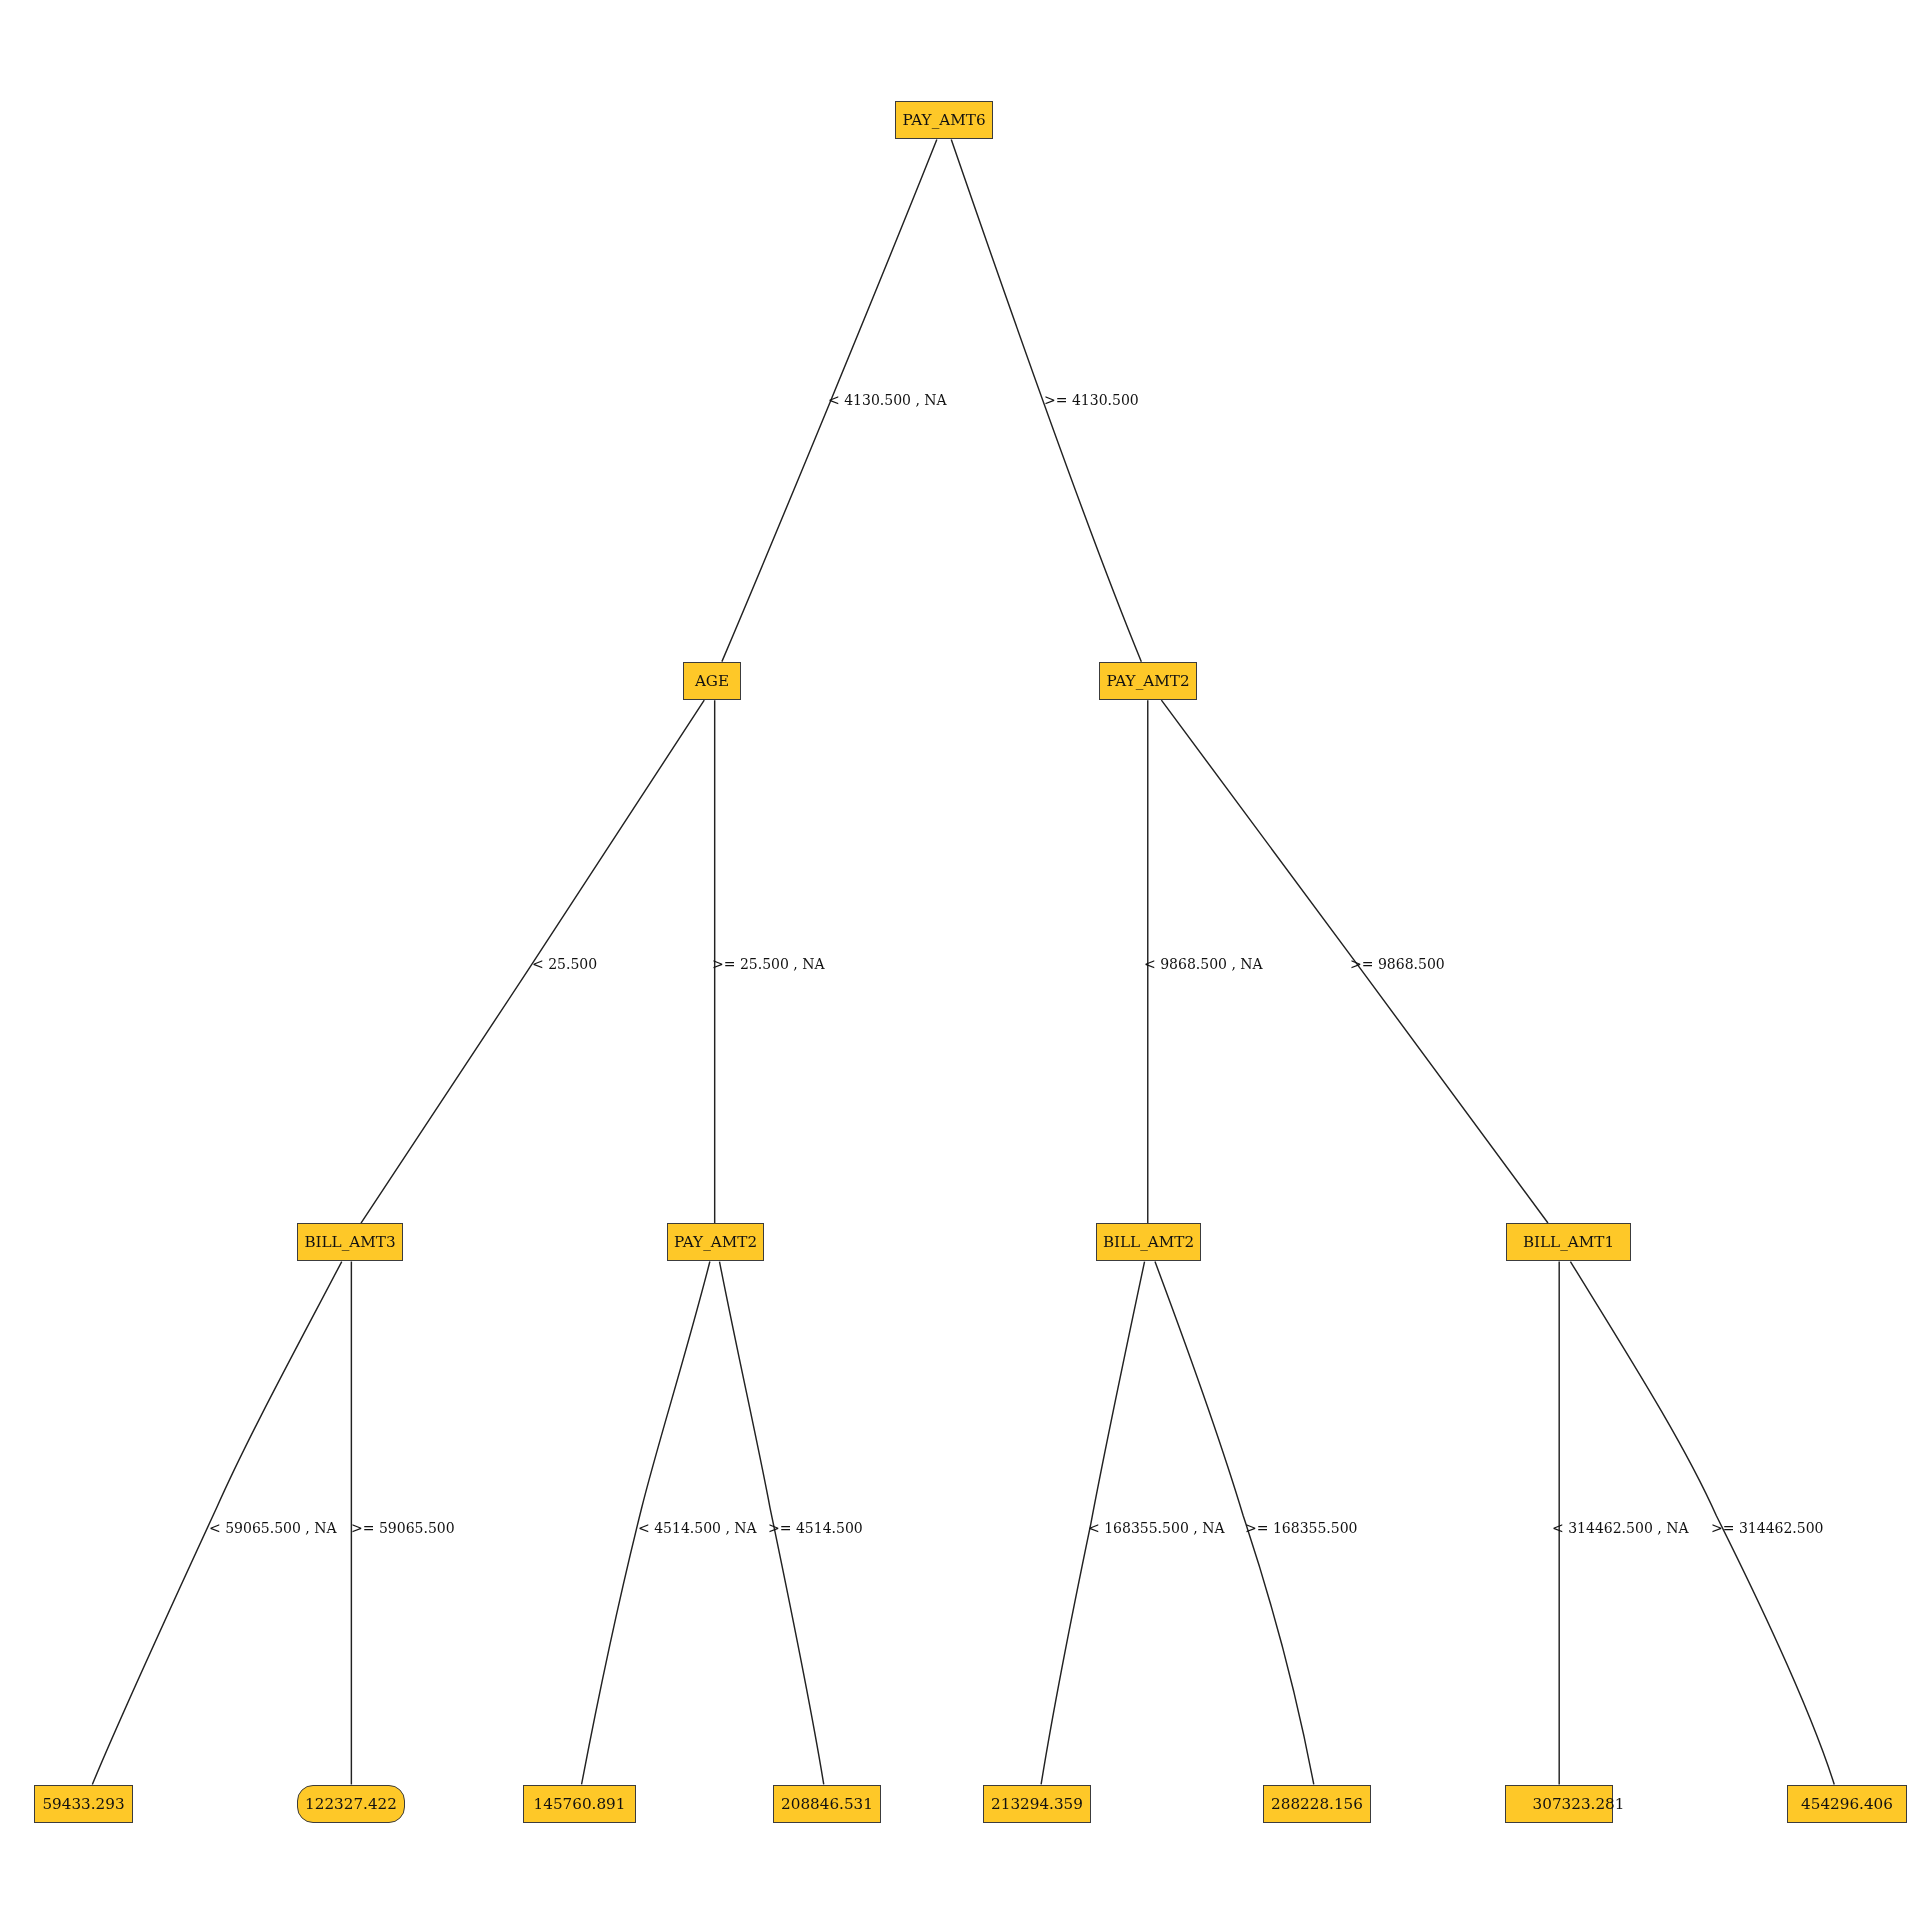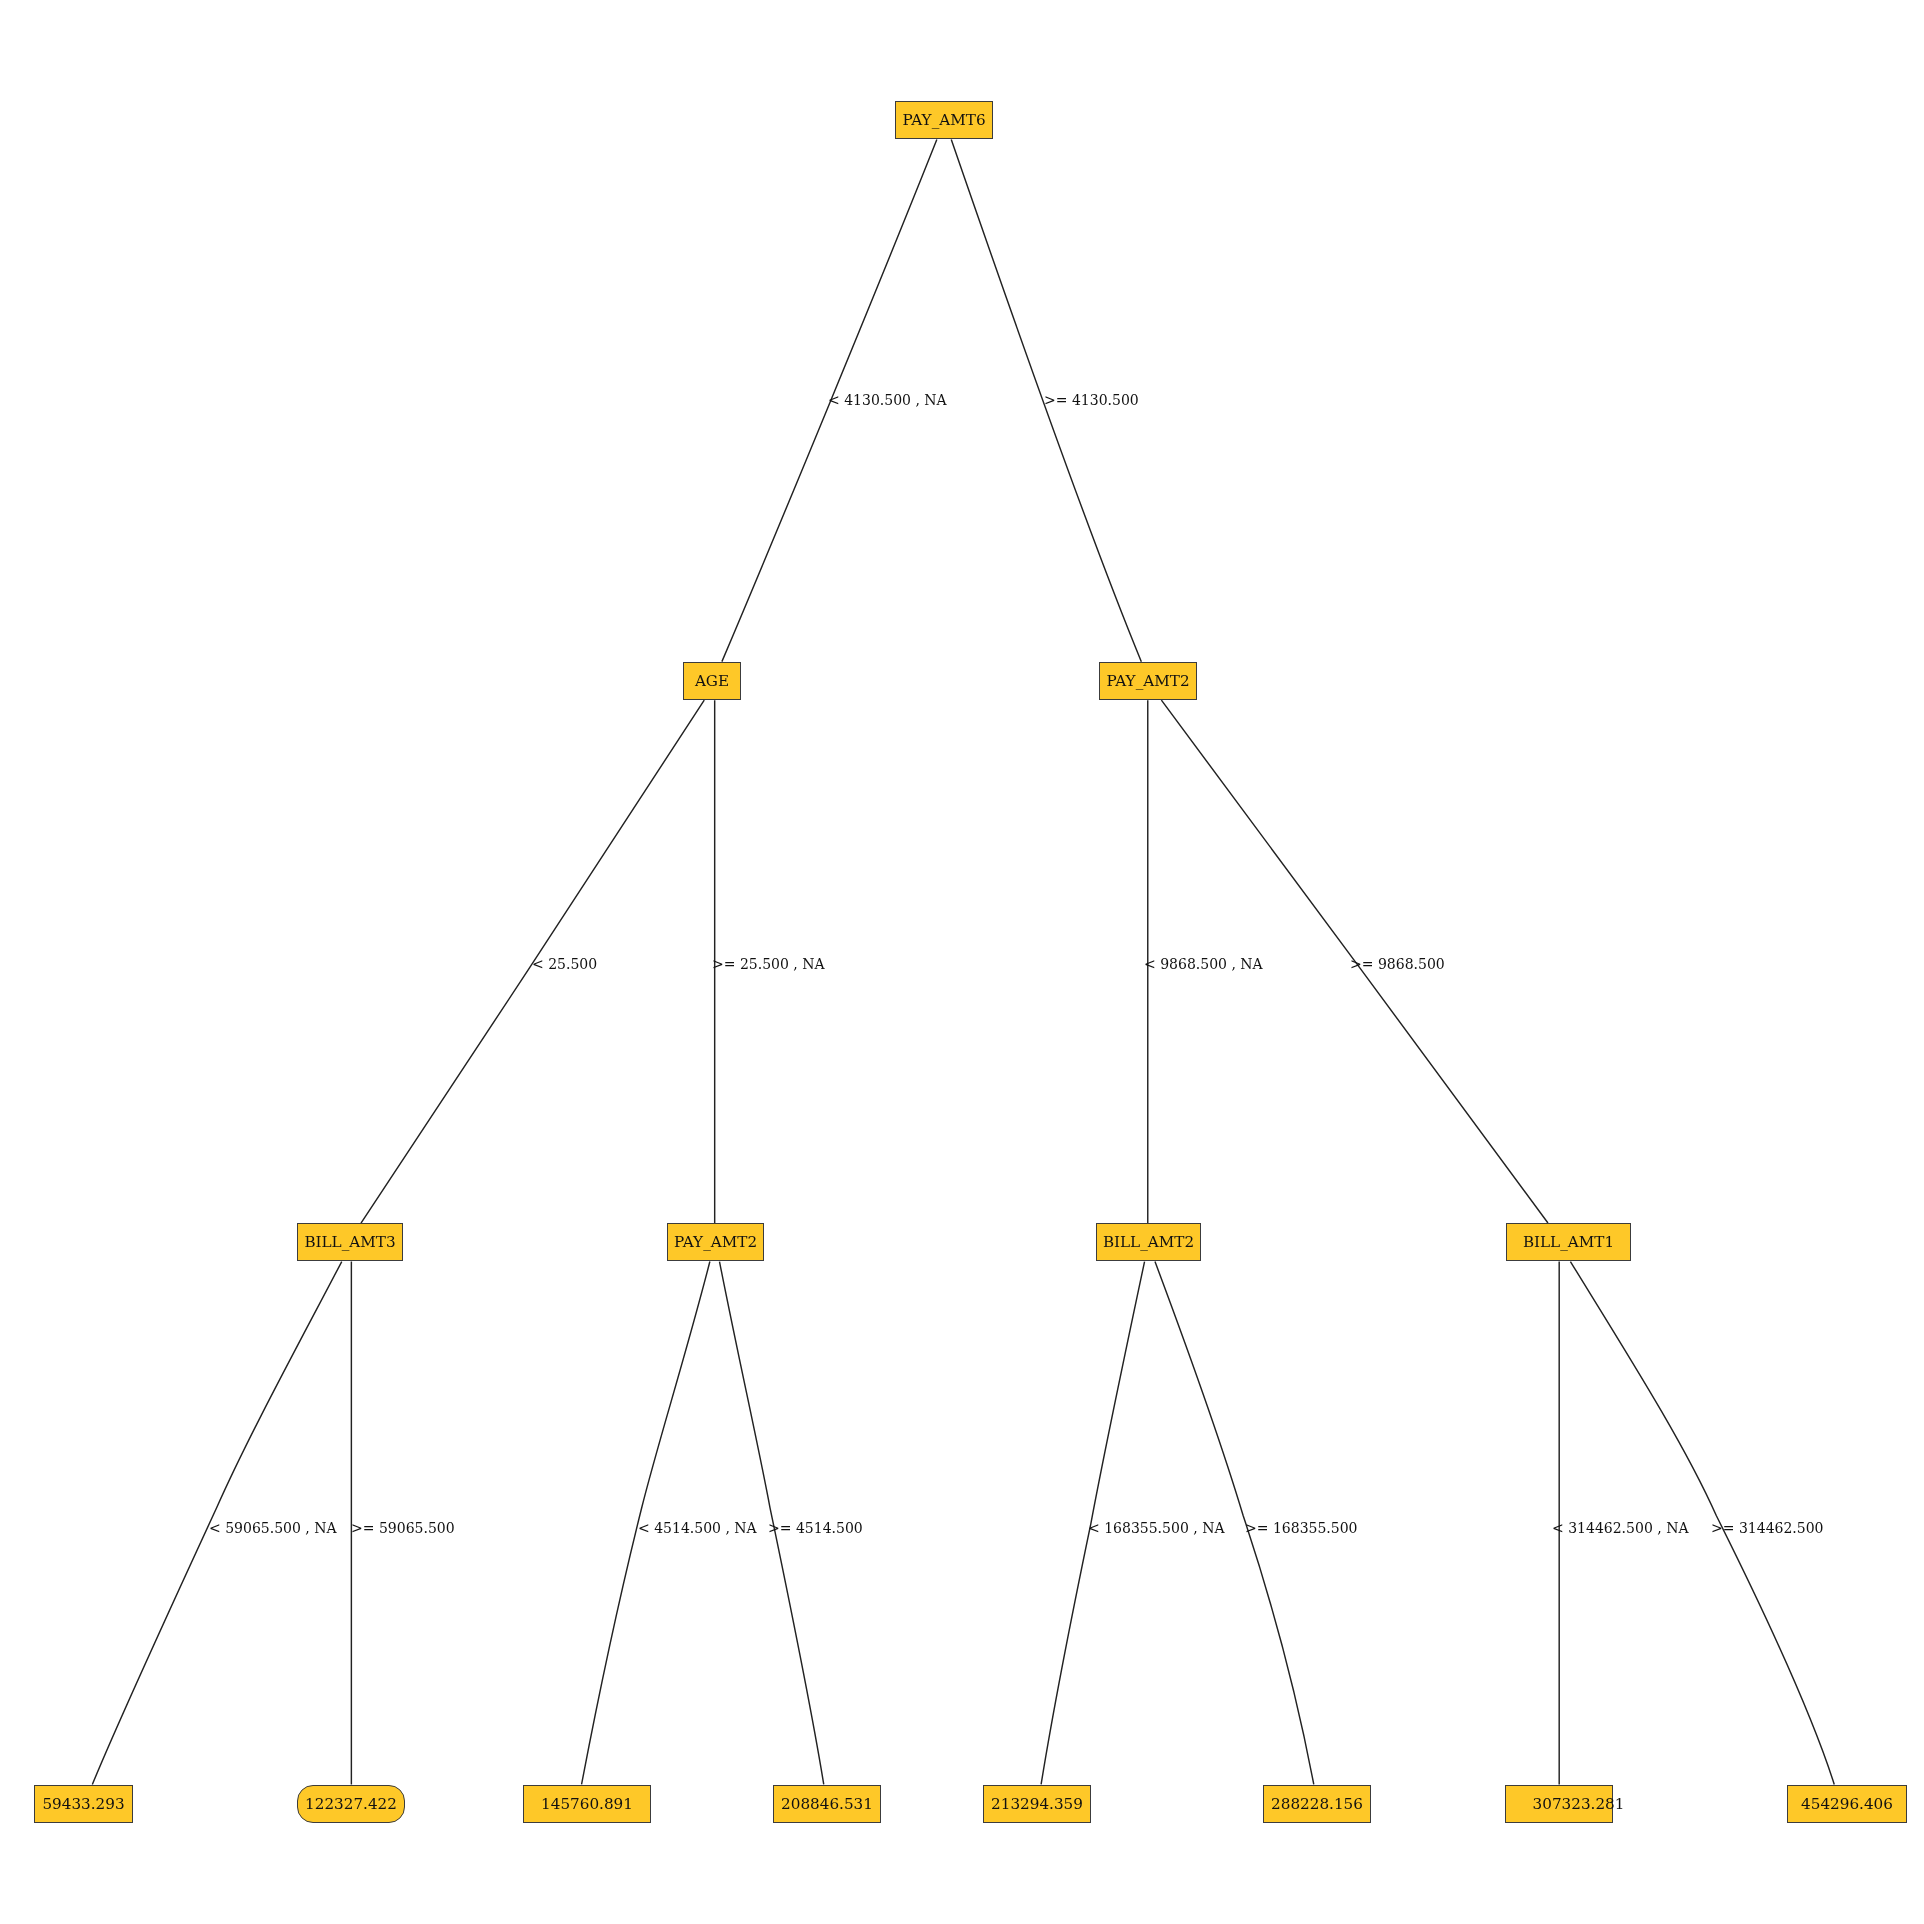--- a/index.html
+++ b/index.html
@@ -61,21 +61,21 @@
 <div class="node" style="left:1506px; top:1223px; width:125px;">
   <span>BILL_AMT1</span>
 </div>
 
 <div class="node" style="left:34px; top:1785px; width:99px;">
   <span>59433.293</span>
 </div>
 <div class="node" style="left:297px; top:1785px; width:108px;border-radius:16px;">
   <span>122327.422</span>
 </div>
-<div class="node" style="left:523px; top:1785px; width:128px;">
+<div class="node" style="left:523px; top:1785px; width:113px;">
   <span>145760.891</span>
 </div>
 <div class="node" style="left:773px; top:1785px; width:108px;">
   <span>208846.531</span>
 </div>
 <div class="node" style="left:983px; top:1785px; width:108px;">
   <span>213294.359</span>
 </div>
 <div class="node" style="left:1263px; top:1785px; width:108px;">
   <span>288228.156</span>

